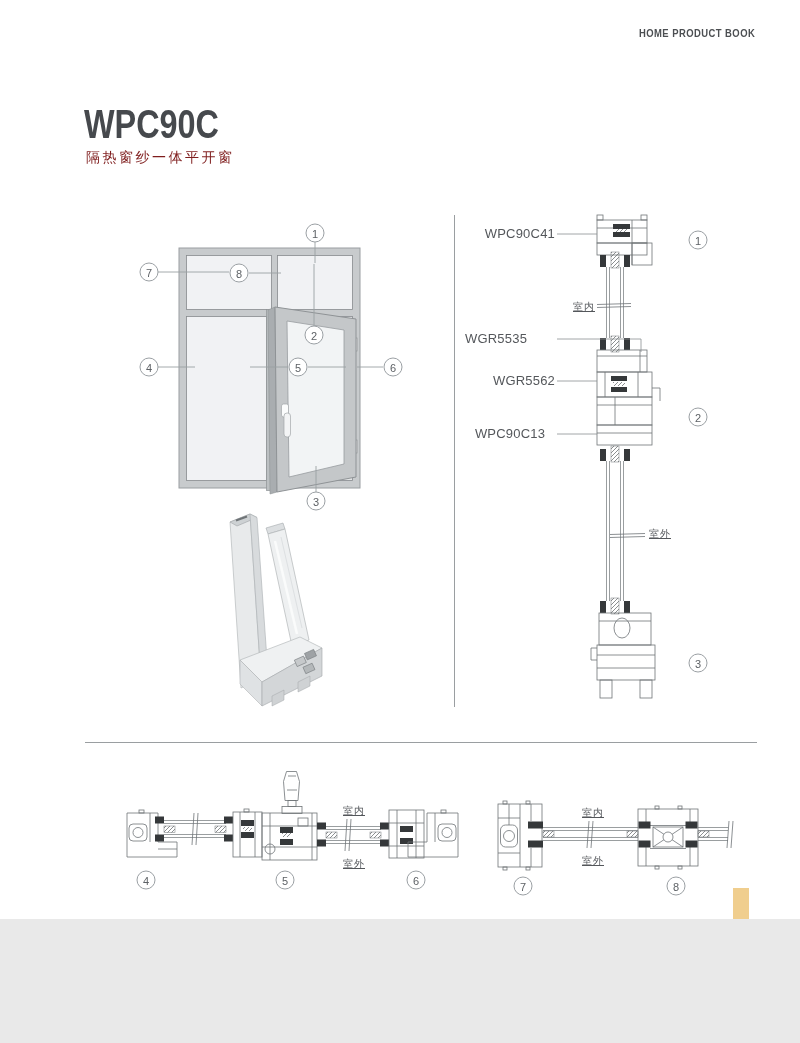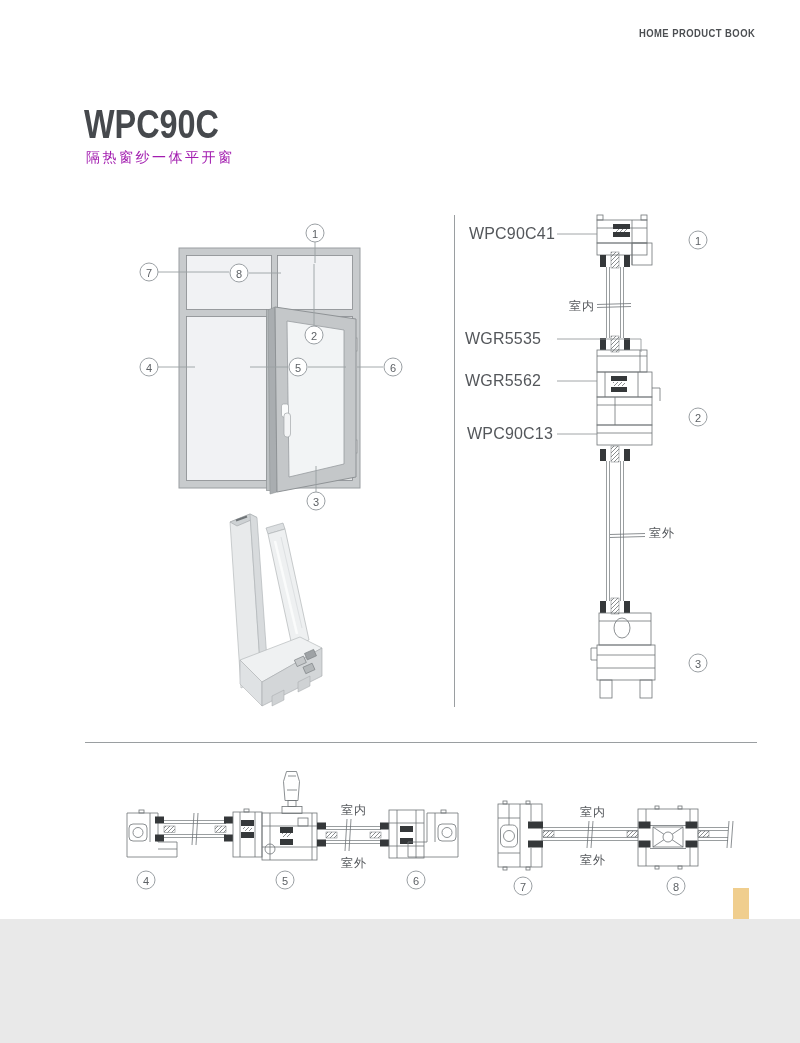--- a/index.html
+++ b/index.html
@@ -3,23 +3,23 @@
 <meta charset="utf-8">
 <style>
   html,body{margin:0;padding:0;background:#e9e9e9;}
   .page{position:relative;width:800px;height:919px;background:#ffffff;overflow:hidden;
         font-family:"Liberation Sans",sans-serif;}
   svg{position:absolute;left:0;top:0;}
   .header{position:absolute;top:27px;right:45px;font-size:10.5px;font-weight:bold;color:#4c4f52;
           letter-spacing:0.5px;transform:scaleX(0.9);transform-origin:right center;}
   .title{position:absolute;left:84px;top:104px;font-size:41px;font-weight:bold;color:#46494d;
          transform:scaleX(0.79);transform-origin:left top;letter-spacing:0px;line-height:1;}
-  .subtitle{position:absolute;left:86px;top:149px;font-size:14px;color:#a21caf;letter-spacing:2.5px;font-family:Liberation Serif, serif;}
-  .lbl{position:absolute;font-size:16px;color:#54575b;letter-spacing:0.2px;line-height:13px;}
-  .cjk{font-size:12px;letter-spacing:1px;}
+  .subtitle{position:absolute;left:86px;top:149px;font-size:14px;color:#7f1d1d;letter-spacing:2.5px;font-family:Liberation Serif, serif;}
+  .lbl{position:absolute;font-size:13px;color:#54575b;letter-spacing:0.2px;line-height:13px;}
+  .cjk{font-size:10px;letter-spacing:1px;text-decoration:underline;}
   .co{position:absolute;width:19px;height:19px;border:1px solid #9ba0a4;border-radius:50%;
       background:#fff;color:#5d6165;font-size:11px;display:flex;align-items:center;
       justify-content:center;transform:translate(-50%,-50%);box-sizing:border-box;}
   .pagenum{position:absolute;left:726px;top:1000px;width:30px;text-align:right;font-size:11px;
            font-weight:bold;color:#55585b;transform:scaleX(0.9);transform-origin:right center;}
 </style>
 </head>
 <body>
 
 <div class="page">
@@ -304,21 +304,21 @@
       <rect x="685" y="923" width="64" height="16" fill="#f0ce8e"></rect>
     </g>
   </svg>
 
   <div class="header">HOME PRODUCT BOOK</div>
   <div class="title">WPC90C</div>
   <div class="subtitle">隔热窗纱一体平开窗</div>
 
   <div class="lbl" style="left:465px;top:227px;width:90px;text-align:right">WPC90C41</div>
   <div class="lbl" style="left:465px;top:332px;width:90px;text-align:left">WGR5535</div>
-  <div class="lbl" style="left:465px;top:374px;width:90px;">WGR5562</div>
+  <div class="lbl" style="left:465px;top:374px;width:90px;text-align:right">WGR5562</div>
   <div class="lbl" style="left:465px;top:427px;width:90px;text-align:center">WPC90C13</div>
 
   <div class="lbl cjk" style="left:559px;top:300px;width:36px;text-align:right">室内</div>
   <div class="lbl cjk" style="left:649px;top:527px;width:40px">室外</div>
   <div class="lbl cjk" style="left:337px;top:804px;width:34px;text-align:center">室内</div>
   <div class="lbl cjk" style="left:337px;top:857px;width:34px;text-align:center">室外</div>
   <div class="lbl cjk" style="left:576px;top:806px;width:34px;text-align:center">室内</div>
   <div class="lbl cjk" style="left:576px;top:854px;width:34px;text-align:center">室外</div>
 
   <div class="co" style="left:315px;top:233px">1</div>

